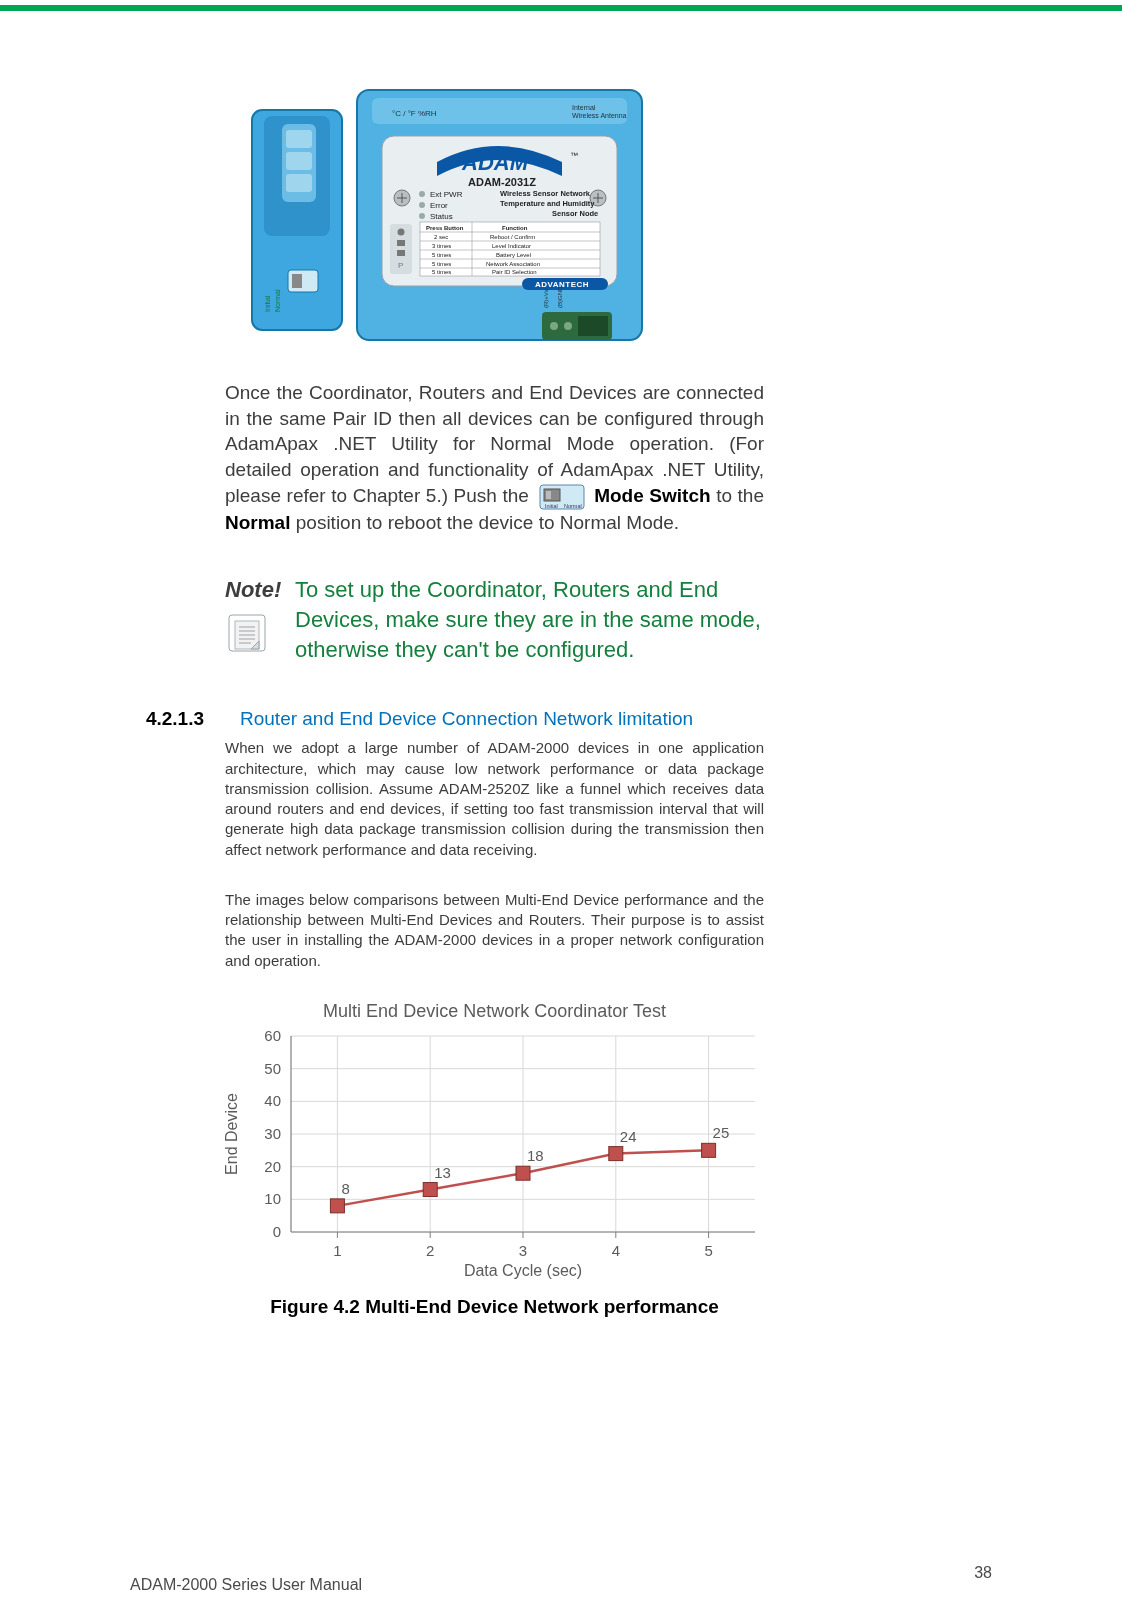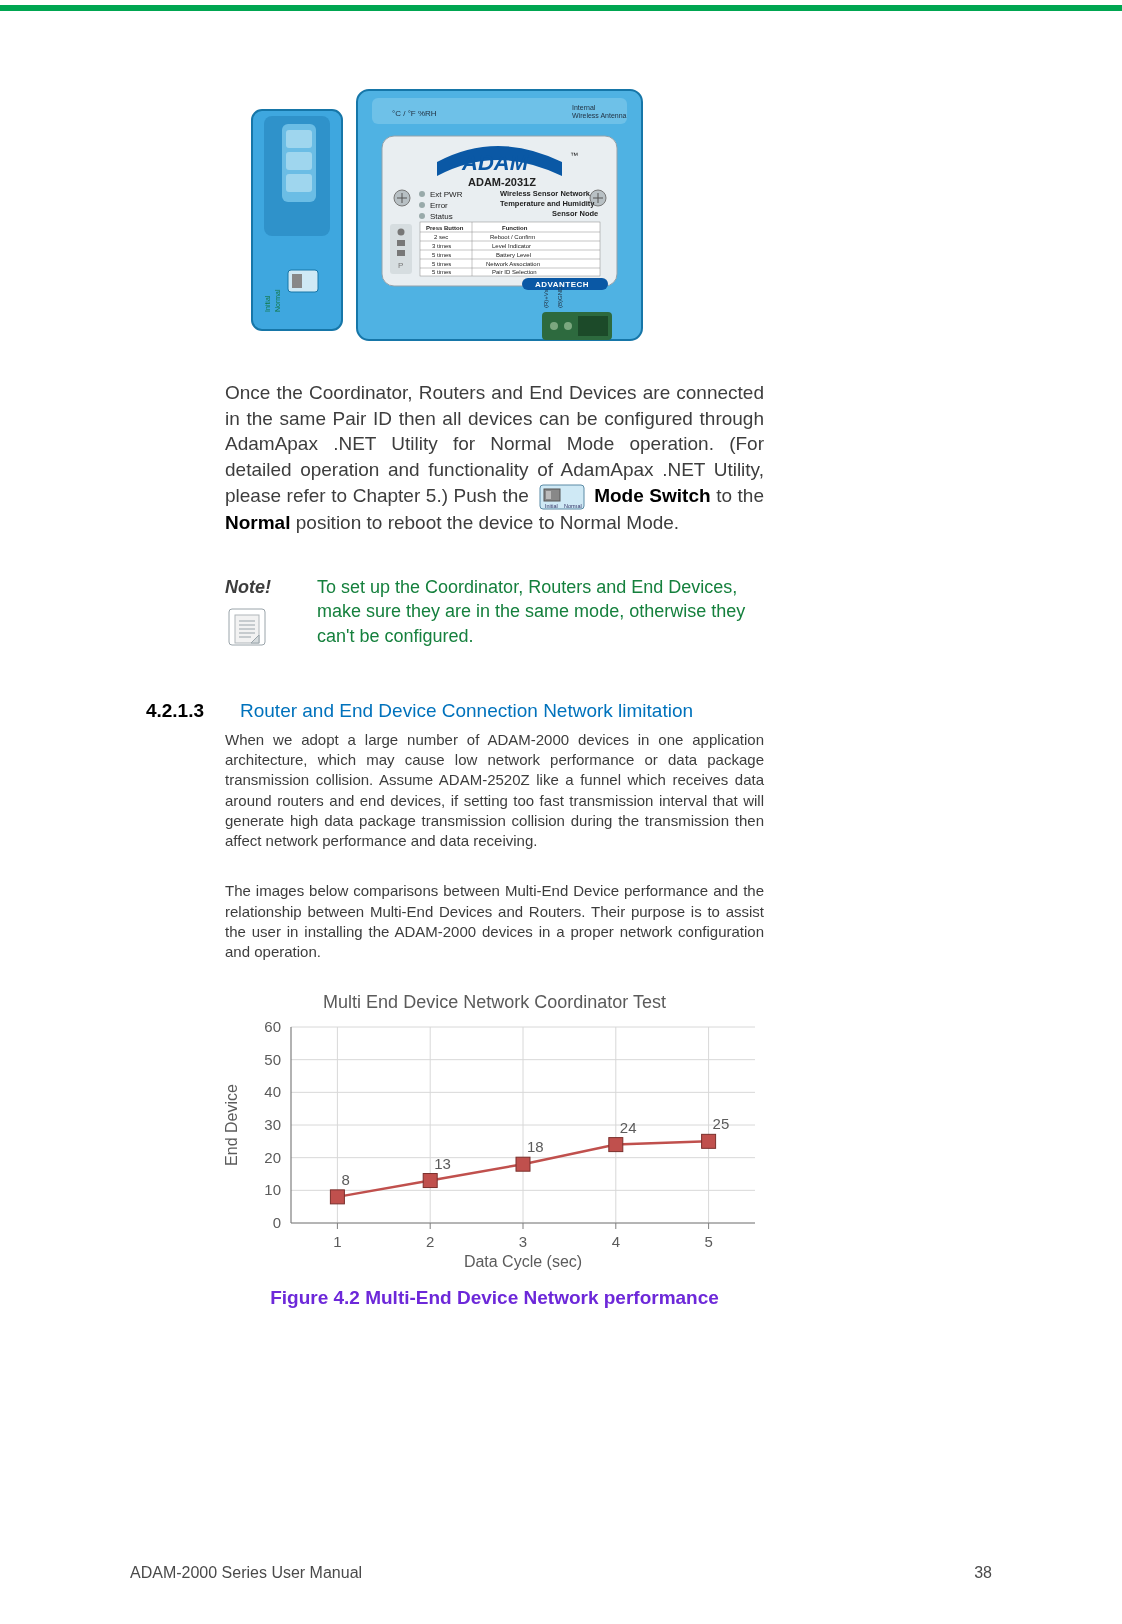--- a/index.html
+++ b/index.html
@@ -39,22 +39,21 @@
     .inline-switch {
       display: inline-block;
       vertical-align: middle;
       width: 46px; height: 26px;
       margin: 0 4px;
     }
     .note-row {
       margin-left: 95px;
       margin-bottom: 44px;
       display: flex;
-      gap: 22px;
-      font-size: 18px;
+      font-size: 22px;
       line-height: 1.35;
     }
     .note-left { width: 70px; flex-shrink: 0; }
     .note-label { font-style: italic; font-weight: bold; color: #3d3d3d; margin-bottom: 6px; }
     .note-icon { width: 44px; height: 44px; }
     .note-text { color: #15803d; flex: 1; }
     .subsection {
       display: flex;
       gap: 36px;
       margin-bottom: 8px;
@@ -89,32 +88,32 @@
     }
     .chart-title {
       color: #5b5b5b;
       font-size: 18px;
       margin-bottom: 4px;
     }
     .chart-svg { display: block; }
     .fig-caption {
       font-weight: bold;
       font-size: 19px;
-      color: #6d28d9;
+      color: #000000;
       margin-top: 10px;
       text-align: center;
     }
     .footer {
       position: absolute;
       bottom: 60px;
       left: 130px; right: 130px;
       font-size: 16px;
       color: #4a4a4a;
     }
-    .footer-left { position: absolute; left: 0; }
+    .footer-left { position: absolute; left: 0; margin-top: 12px; }
     .footer-center { position: absolute; left: 0; right: 0; text-align: right; }
   </style>
 </head>
 <body>
 
 <div class="top-bar"></div>
 
 <div class="page">
 
   <div class="product-photo">

